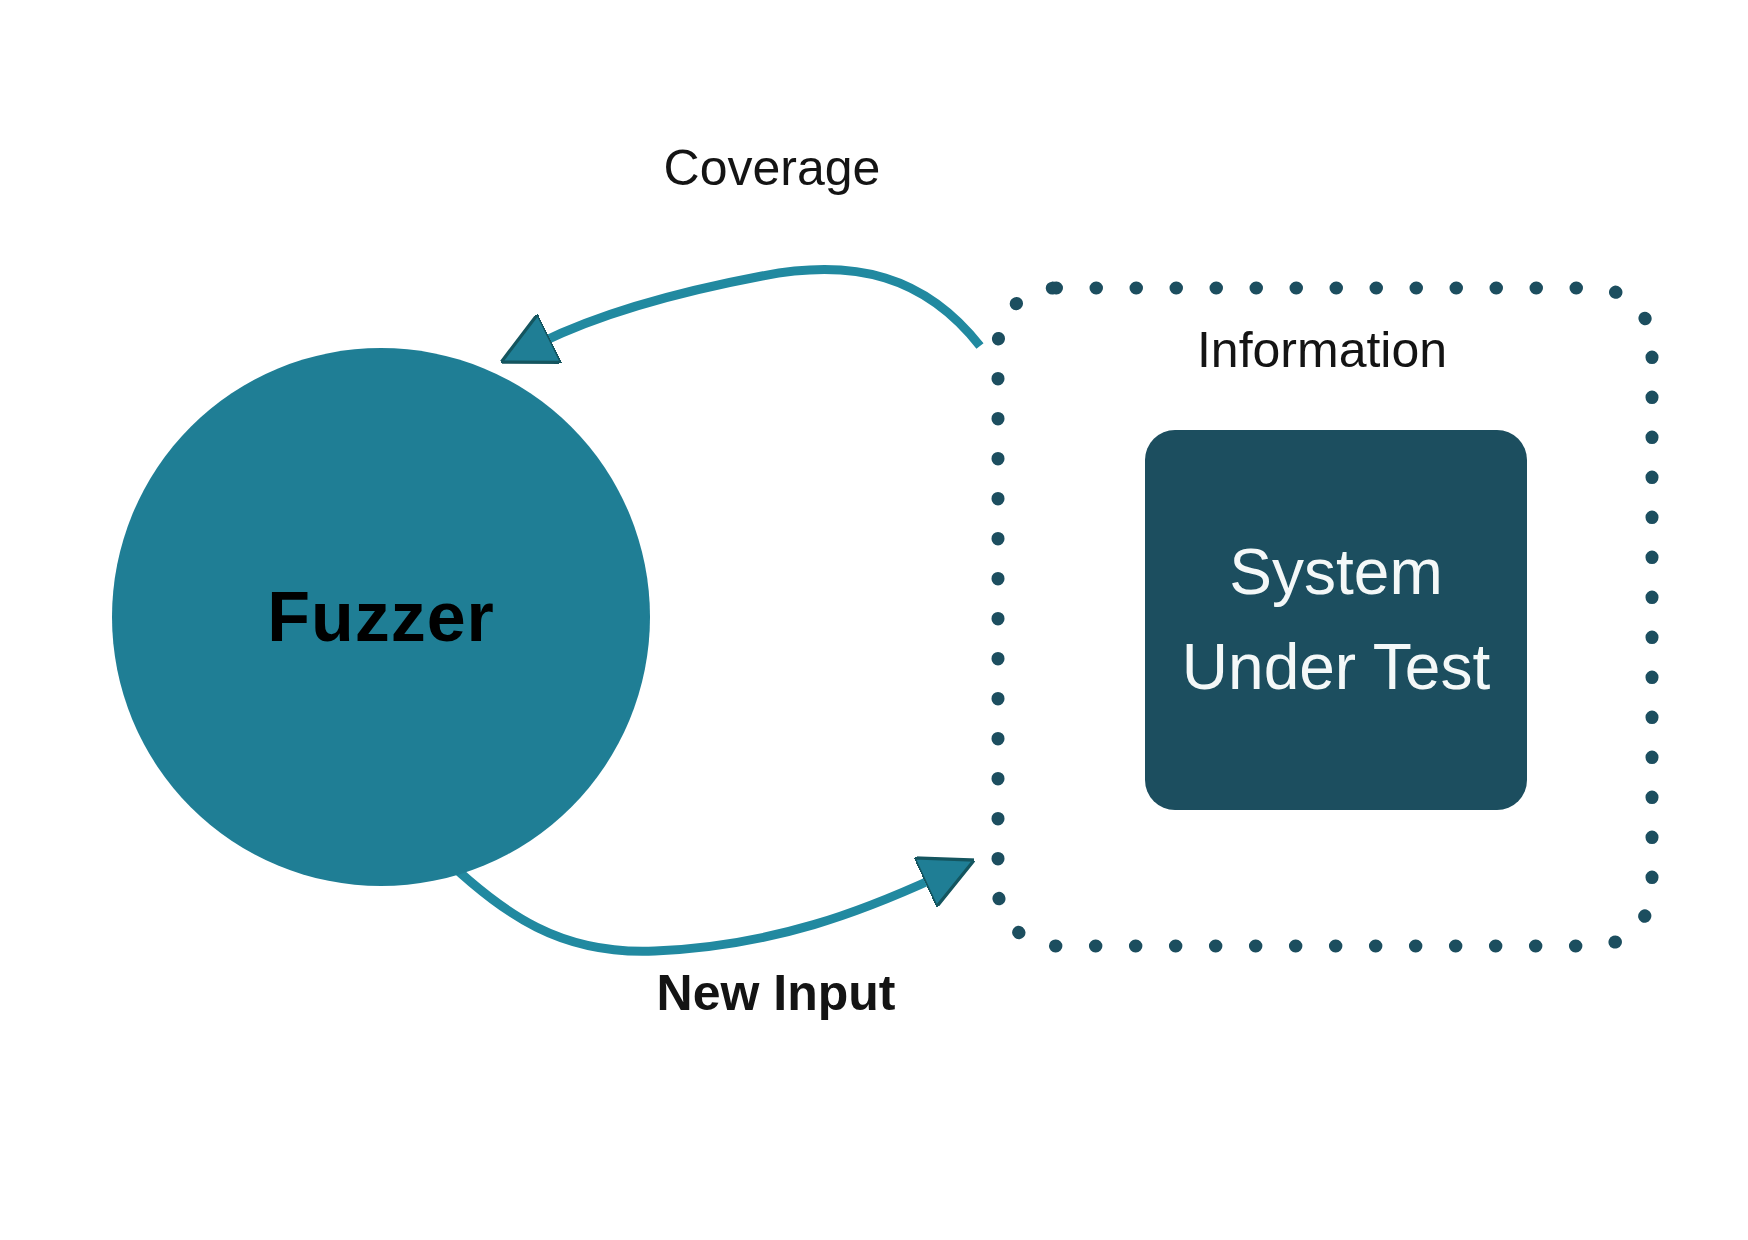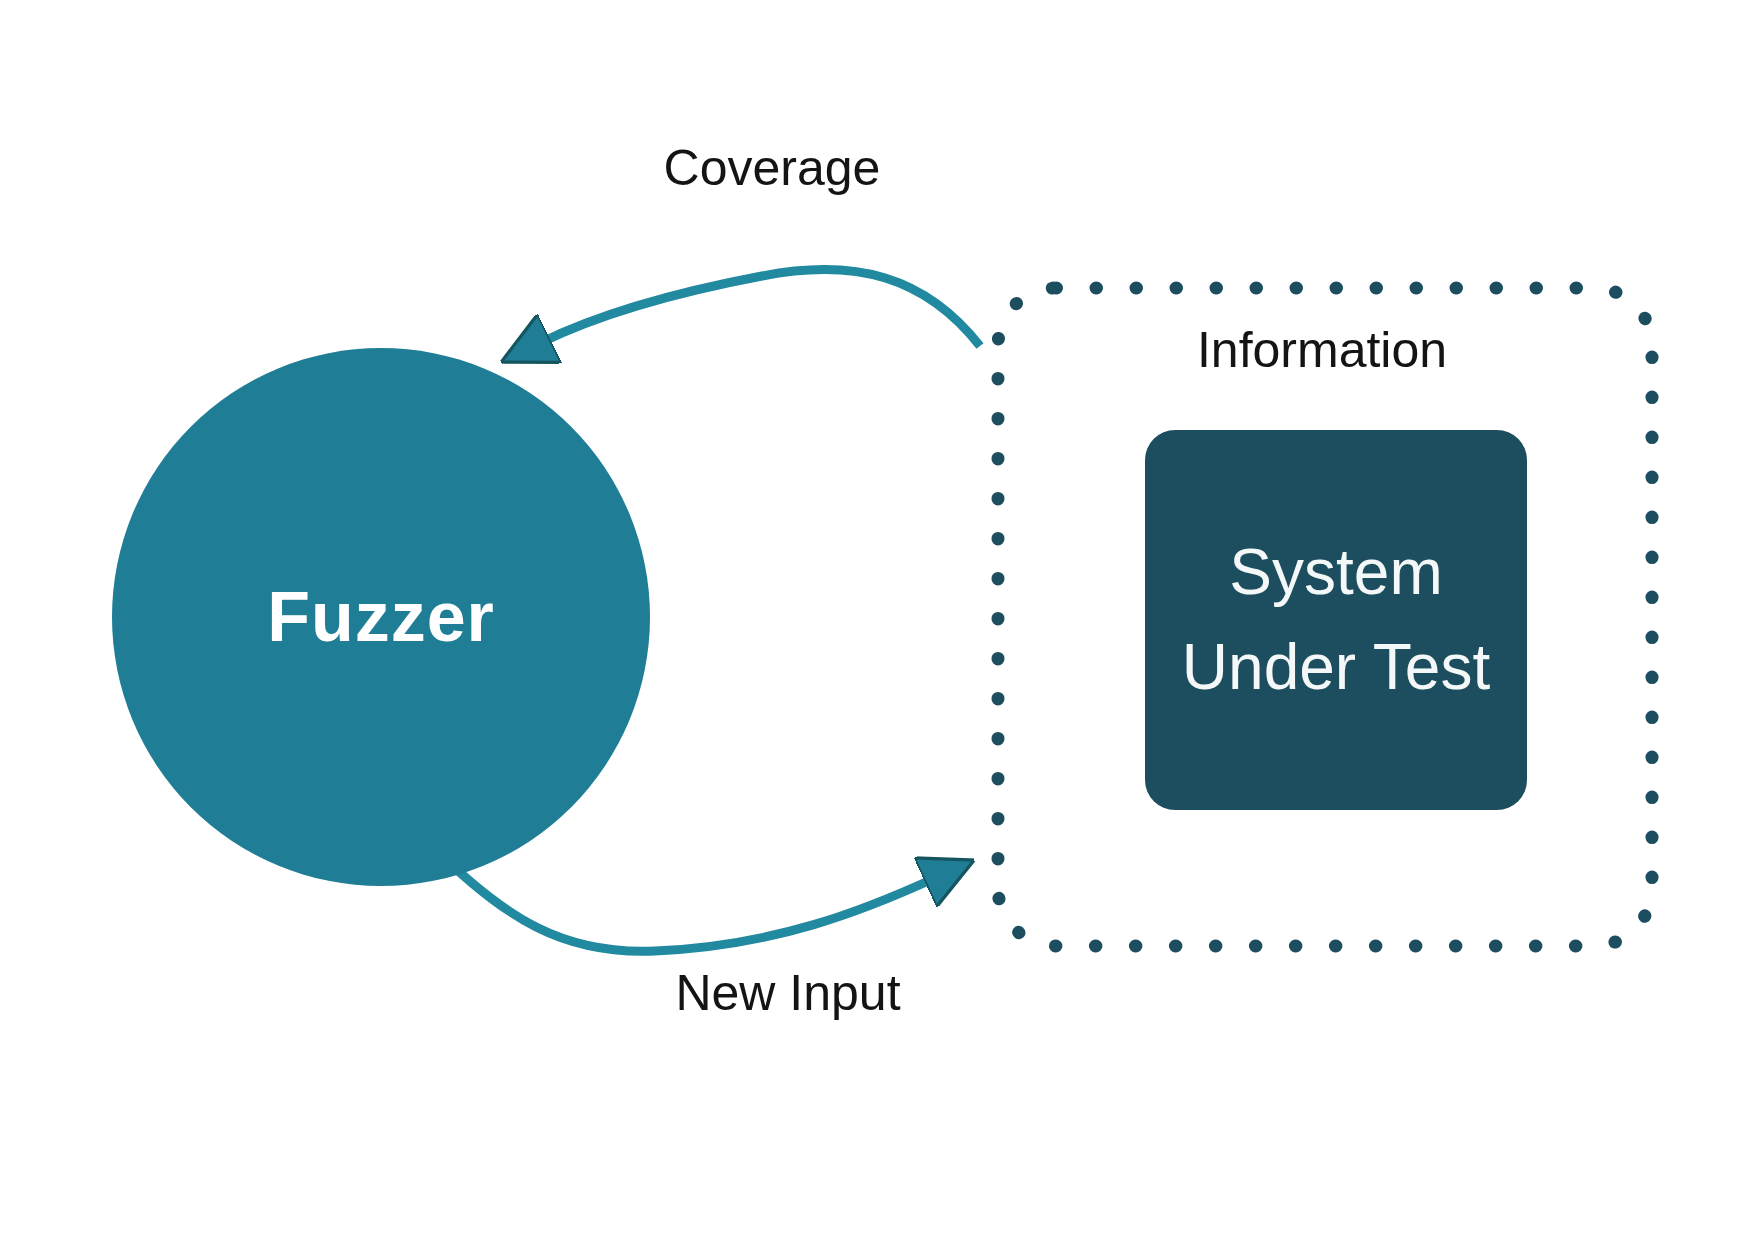--- a/index.html
+++ b/index.html
@@ -44,21 +44,21 @@
     top: 348px;
     width: 538px;
     height: 538px;
     border-radius: 50%;
     background: var(--c-fuzzer-circle, #1f7e95);
     display: flex;
     align-items: center;
     justify-content: center;
   }
   .fuzzer-label {
-    color: #ffffff;
+    color: #000000;
     font-size: 70px;
     font-weight: bold;
     letter-spacing: 1px;
     text-align: right;
   }
   .sut-box {
     position: absolute;
     left: 1145px;
     top: 430px;
     width: 382px;
@@ -79,21 +79,21 @@
   }
   .diagram-label {
     position: absolute;
     color: var(--c-label-text, #141414);
     font-size: 50px;
     line-height: 64px;
     text-align: center;
   }
   .coverage-label { left: 522px; top: 124px; width: 500px; margin-top: 12px; }
   .monitoring-label { left: 1072px; top: 318px; width: 500px; }
-  .newinput-label { left: 588px; top: 961px; width: 400px; }
+  .newinput-label { left: 576px; top: 961px; width: 400px; font-weight: bold; }
 </style>
 </head>
 <body>
 
 <div class="canvas">
 
   <svg class="svg-layer" viewBox="0 0 1748 1240">
     <defs>
       <marker id="arrowhead" viewBox="0 0 10 10" refX="2" refY="5" markerWidth="6" markerHeight="6" orient="auto">
         <path class="arrowhead-shape" d="M0,0 L10,5 L0,10 z"></path>

